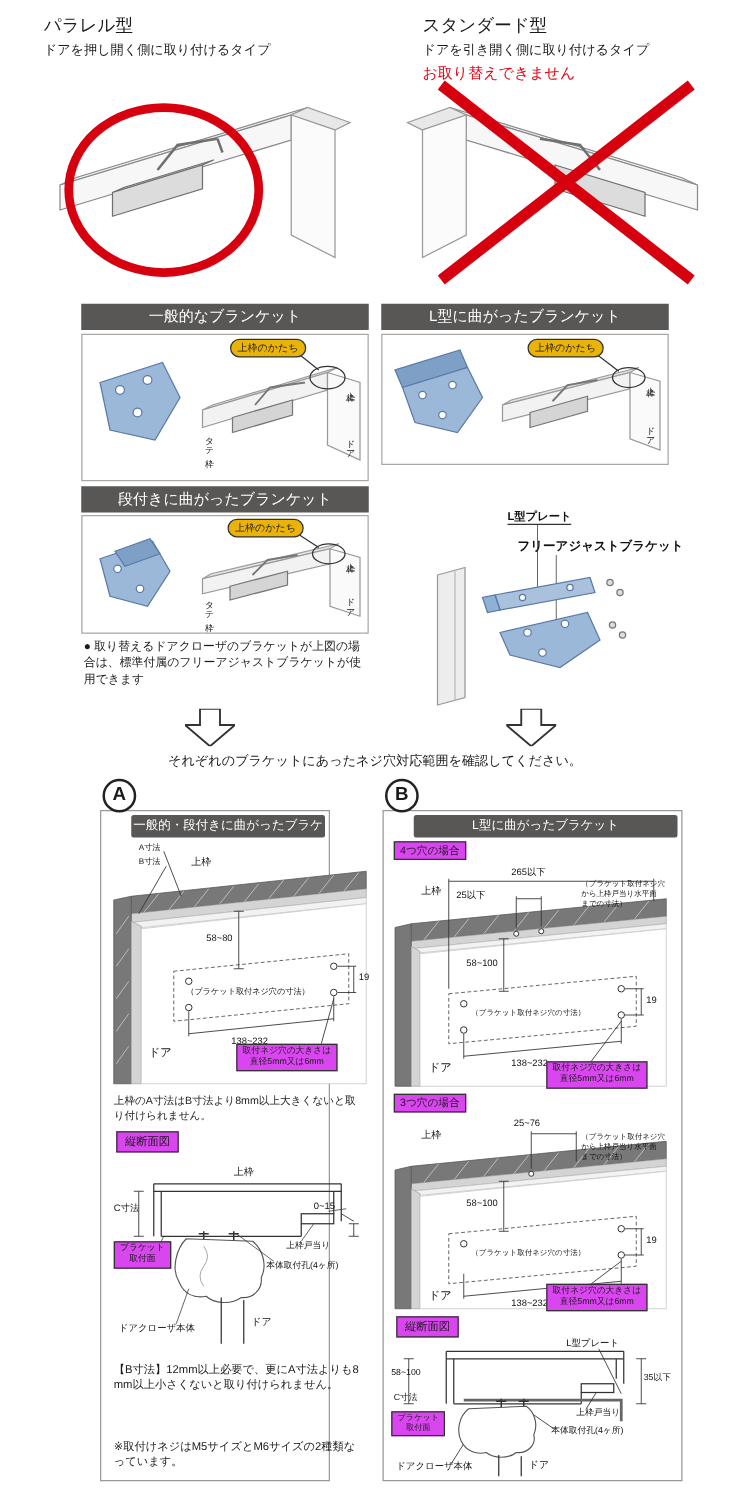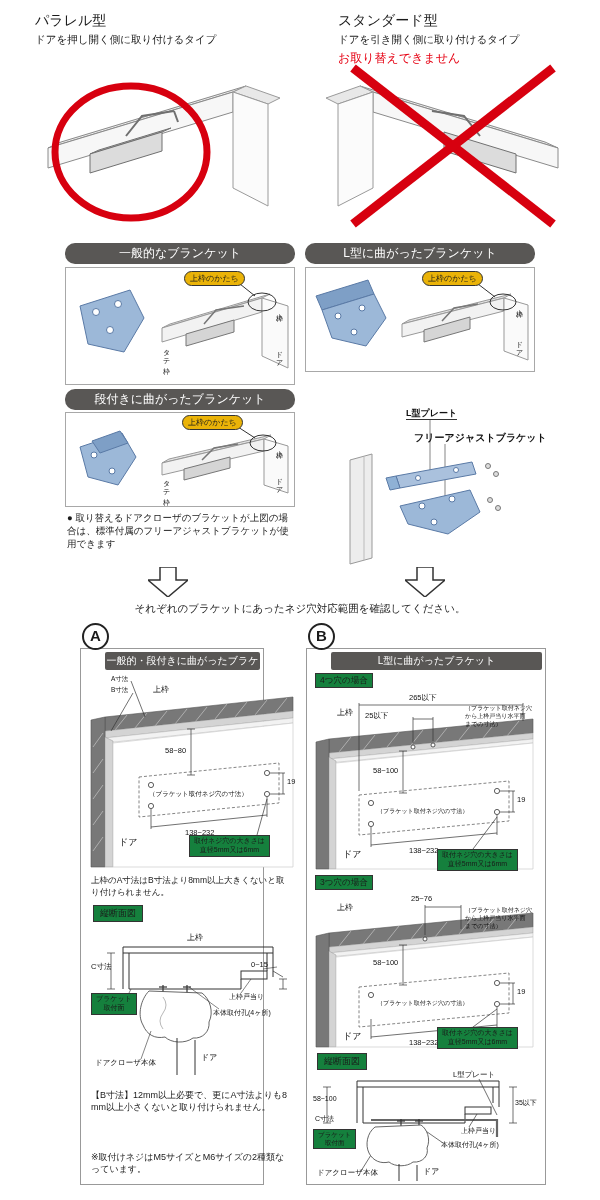--- a/index.html
+++ b/index.html
@@ -3,32 +3,32 @@
 <meta charset="utf-8">
 <style>
   *{margin:0;padding:0;box-sizing:border-box}
   html,body{background:#fff}
   .page{position:relative;width:600px;height:1200px;background:#fff;overflow:hidden;
         font-family:"Liberation Sans","DejaVu Sans",sans-serif;color:#1a1a1a}
   .abs{position:absolute}
   .t-title{font-size:14px;font-weight:normal}
   .t-sub{font-size:10.5px}
   .t-warn{font-size:12px;color:#e60012}
-  .bar{position:absolute;background:#595755;color:#fff;text-align:center;border-radius:10px;
+  .bar{position:absolute;background:#595755;color:#fff;text-align:center;border-radius:0;
        font-size:12px;height:21px;line-height:21px}
   .panelbar{position:absolute;background:#595755;color:#fff;text-align:center;border-radius:2px;
        font-size:10px;height:18px;line-height:18px}
   .fig{position:absolute}
   .fig svg{position:absolute;left:0;top:0}
   .ibox{border:1px solid #a8a8a8;background:#fff}
   .lbl{position:absolute;font-size:8px;line-height:1.15;color:#111;white-space:nowrap}
   .lbl.v{writing-mode:vertical-rl;letter-spacing:1px}
   .callout{position:absolute;background:#eab308;border:1px solid #333;border-radius:8px;
            padding:1px 5px;font-size:8px;white-space:nowrap;z-index:3}
-  .boxlbl{position:absolute;background:#15803d;border:1px solid #333;padding:1px 4px;
+  .boxlbl{position:absolute;background:#d946ef;border:1px solid #333;padding:1px 4px;
           font-size:8px;line-height:1.25;white-space:nowrap;z-index:3}
   .note{position:absolute;font-size:9.5px;line-height:1.38;word-break:break-all}
   .panel{position:absolute;border:1px solid #999;background:#fff}
   .badge{position:absolute;width:27px;height:27px;border:2.5px solid #222;border-radius:50%;
          background:#fff;text-align:center;line-height:22px;font-size:15px;font-weight:bold;z-index:5}
   .center{left:0;width:600px;text-align:center}
 </style>
 </head>
 <body>
 

